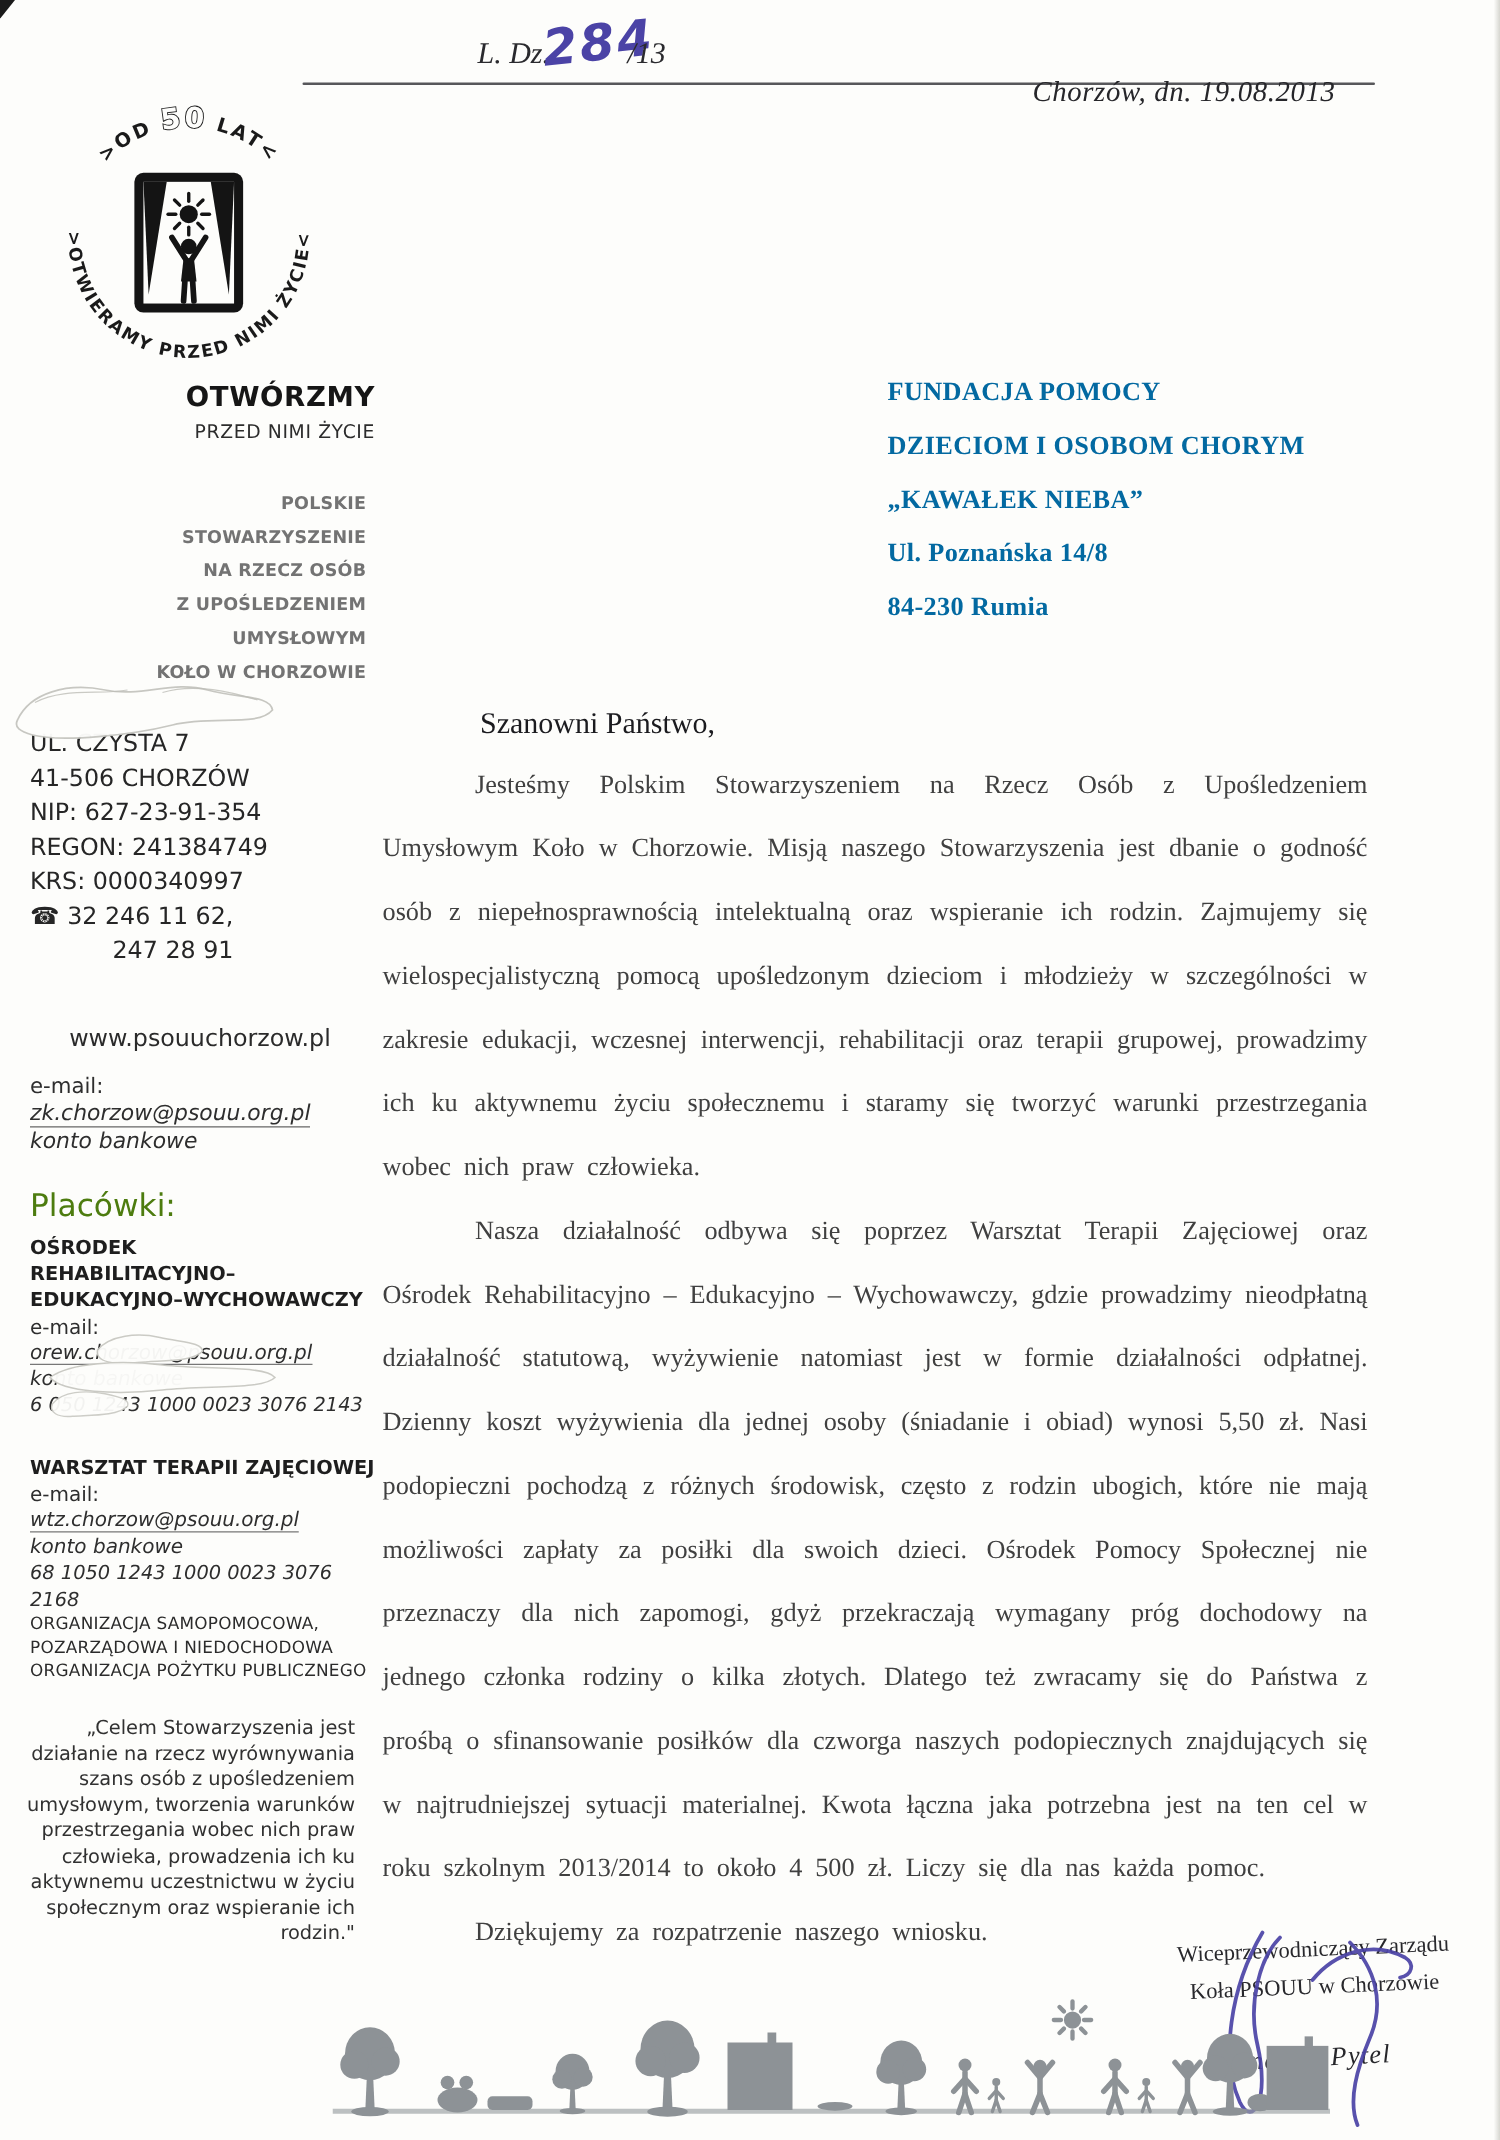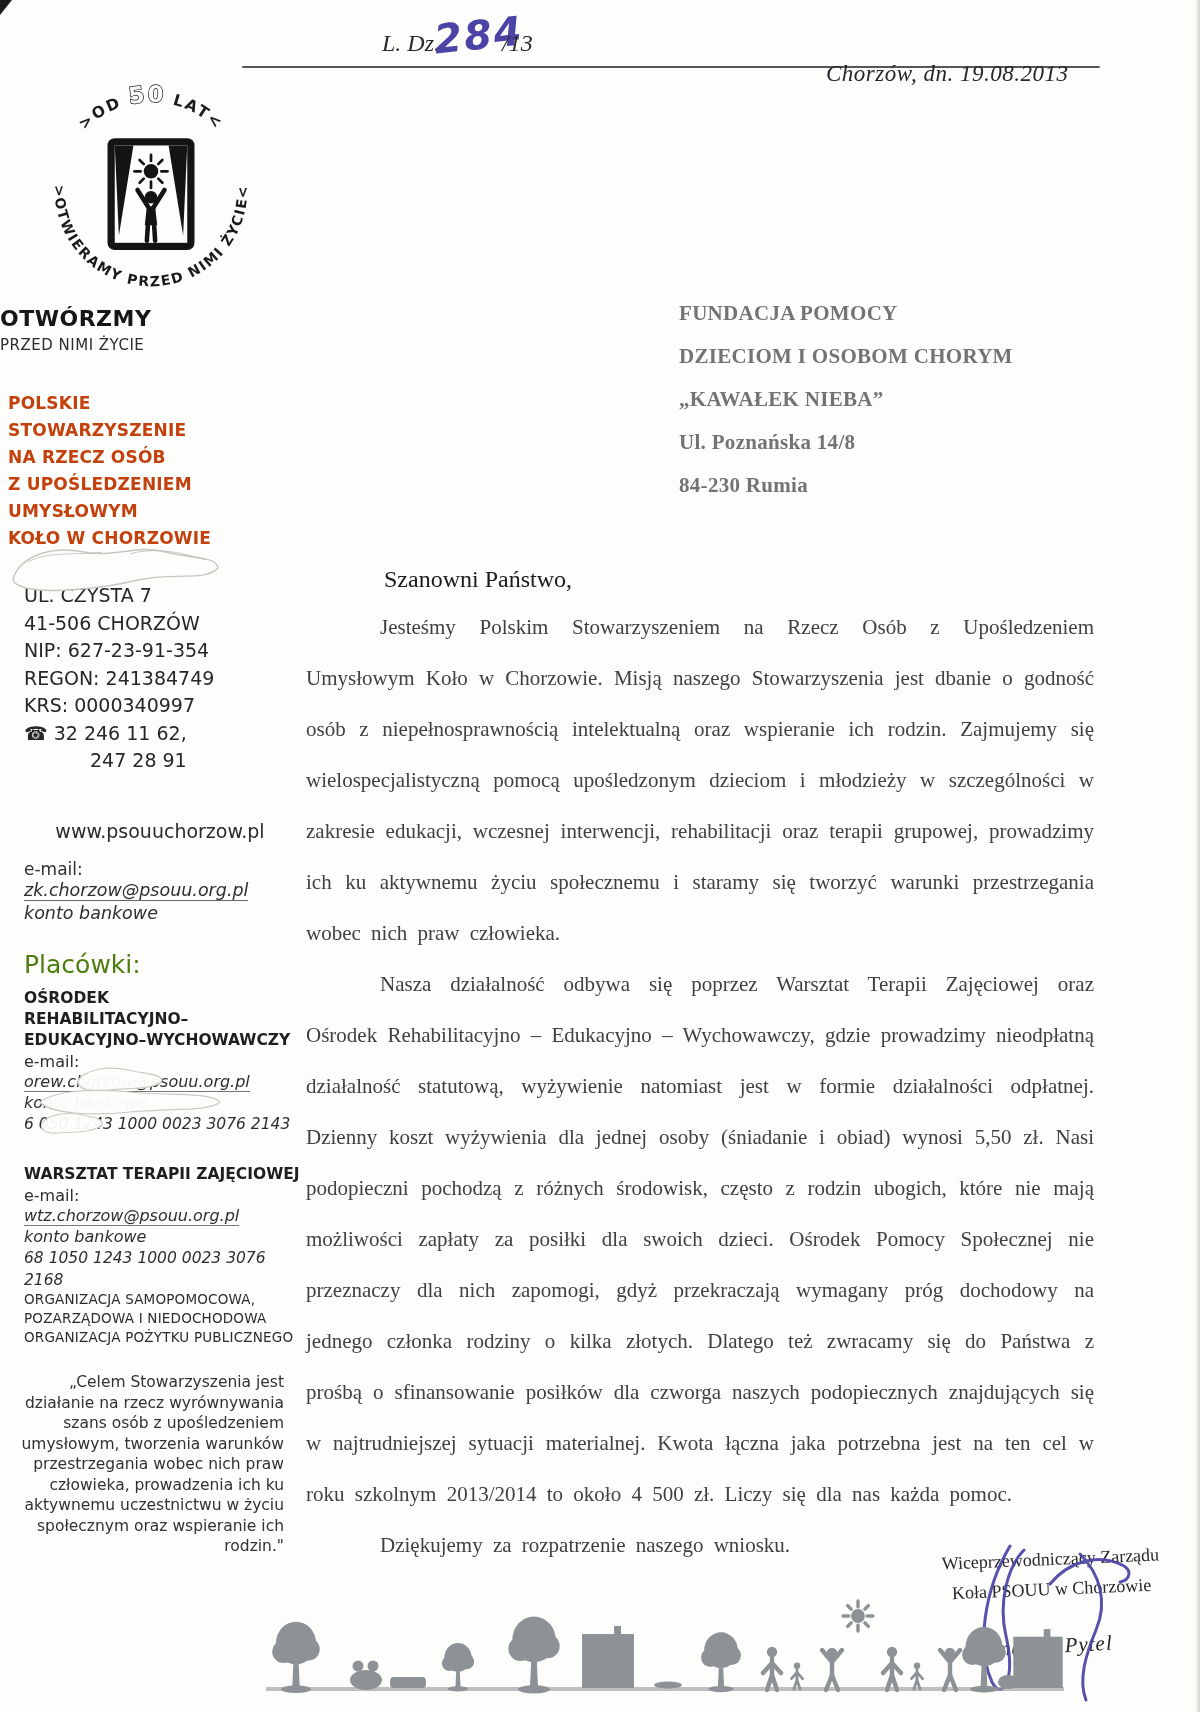--- a/index.html
+++ b/index.html
@@ -2,53 +2,53 @@
 <html><head>
 <meta charset="utf-8">
 <style>
   html,body{margin:0;padding:0;background:#ffffff;}
   .page{position:relative;width:1200px;height:1712px;background:#fdfdfb;overflow:hidden;
         font-family:"DejaVu Sans","Liberation Sans",sans-serif;color:#1d1d1d;}
   .abs{position:absolute;}
   .serif{font-family:"Liberation Serif","DejaVu Serif",serif;}
   .it{font-style:italic;}
   .b{font-weight:bold;}
-  .ctr{text-align:left;}
+  .ctr{text-align:right;}
   
   .hdr-rule{left:242px;top:66px;width:858px;height:2px;background:#57575a;border-radius:1px;}
   .ldz{left:382px;top:30px;font-size:24px;color:#2a2a2e;}
   .ref-num{left:434px;top:12px;font-size:40px;color:#4b43a6;font-style:italic;
            transform:rotate(-6deg);letter-spacing:2px;font-weight:bold;}
   .ref-suf{left:502px;top:30px;font-size:24px;color:#2a2a2e;}
   .hdr-date{left:826px;top:29px;font-size:23px;color:#26262a;letter-spacing:.5px;margin-top:32px;}
   
   .motto1{left:0;top:306px;width:300px;font-size:22px;letter-spacing:.5px;color:#161616;}
   .motto2{left:0;top:336px;width:300px;font-size:15px;letter-spacing:.5px;color:#2c2c2c;}
-  .orgname{left:8px;top:390px;width:285px;font-size:17px;line-height:27px;color:#c2410c;letter-spacing:.2px;}
+  .orgname{left:8px;top:390px;width:285px;font-size:14px;line-height:27px;color:#737373;letter-spacing:.2px;}
   .addr{left:24px;top:582px;width:276px;font-size:19px;line-height:27.5px;color:#262626;}
   .addr .ind{padding-left:66px;}
   .website{left:24px;top:820px;width:272px;font-size:19px;color:#2a2a2a;text-align:center;}
   .contact{left:24px;top:858px;width:276px;font-size:16px;line-height:22px;color:#2e2e2e;}
   .contact .lbl{font-size:17px;}
   .contact .mail{font-style:italic;font-size:17.5px;border-bottom:1.5px solid #666;display:inline-block;line-height:20px;}
   .contact .kb{font-style:italic;font-size:17.5px;}
   .contact .acct{font-style:italic;font-size:16px;}
   .placowki{left:24px;top:950px;width:272px;font-size:25px;color:#4d7c0f;}
   .branch{left:24px;width:276px;color:#2e2e2e;}
   .branch .nm{font-weight:bold;font-size:15.5px;line-height:21px;color:#1e1e1e;}
   .branch .lbl{font-size:16px;line-height:21px;}
   .branch .mail{font-style:italic;font-size:16px;border-bottom:1.5px solid #777;display:inline-block;line-height:19px;}
   .branch .kb{font-style:italic;font-size:16px;line-height:21px;}
   .branch .acct{font-style:italic;font-size:15.5px;line-height:22px;}
   .orew{top:988px;}
   .wtz{top:1164px;}
   .orgtype{left:24px;top:1290px;width:276px;font-size:13.5px;line-height:19px;color:#2b2b2b;letter-spacing:.2px;}
   .quote{left:10px;top:1372px;width:274px;text-align:right;font-size:15.5px;line-height:20.5px;color:#313131;}
   
-  .recipient{left:679px;top:292px;font-size:21px;line-height:43px;color:#737373;letter-spacing:.3px;}
+  .recipient{left:710px;top:292px;font-size:21px;line-height:43px;color:#0369a1;letter-spacing:.3px;}
   .salut{left:384px;top:566px;font-size:24px;color:#1b1b1f;}
   .bodytxt{left:306px;top:602px;width:788px;font-size:21px;line-height:51px;text-align:justify;
            word-spacing:5px;color:#404040;}
   .bodytxt p{margin:0;text-indent:74px;}
   .closing{text-align:left;}
   .sig-title{left:908px;top:1544px;width:286px;font-size:18px;line-height:30px;text-align:center;
              color:#28282c;transform:rotate(-2.4deg);}
   .sig-name{left:986px;top:1634px;font-size:21px;color:#26262a;transform:rotate(-3deg);letter-spacing:1px;}
   
   .corner-nick{left:0;top:0;width:12px;height:15px;background:#1a1a1a;

